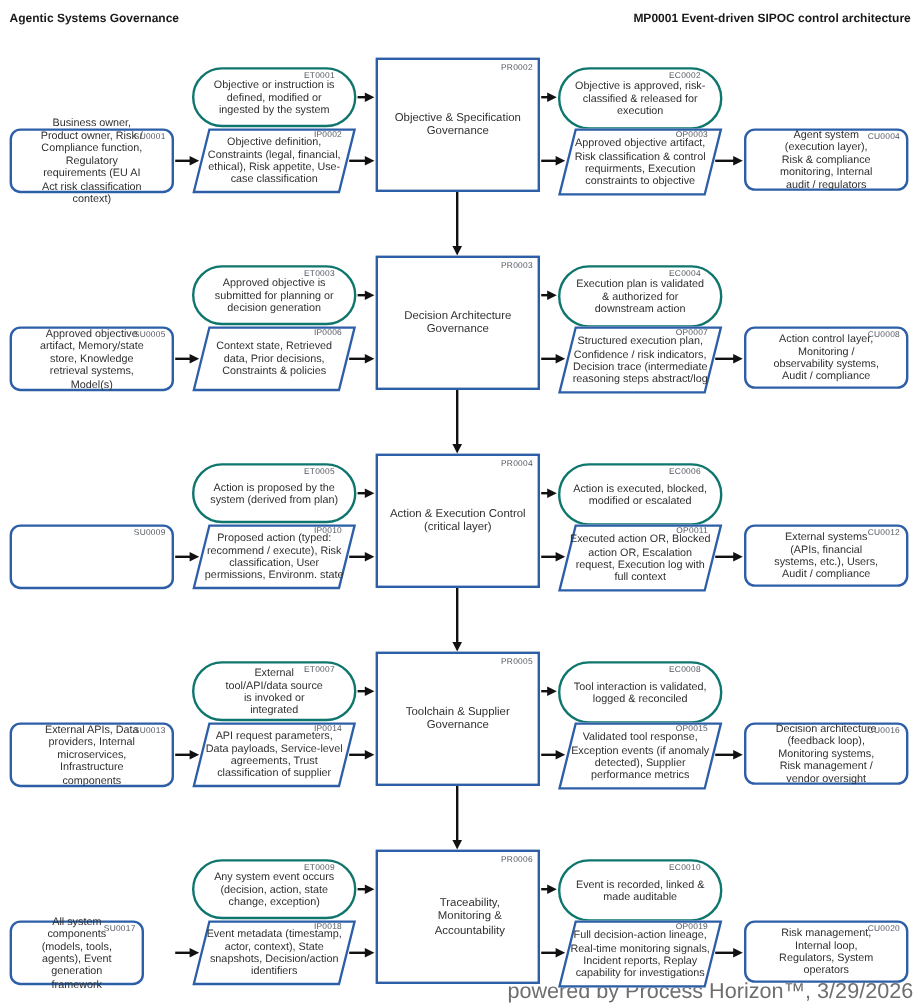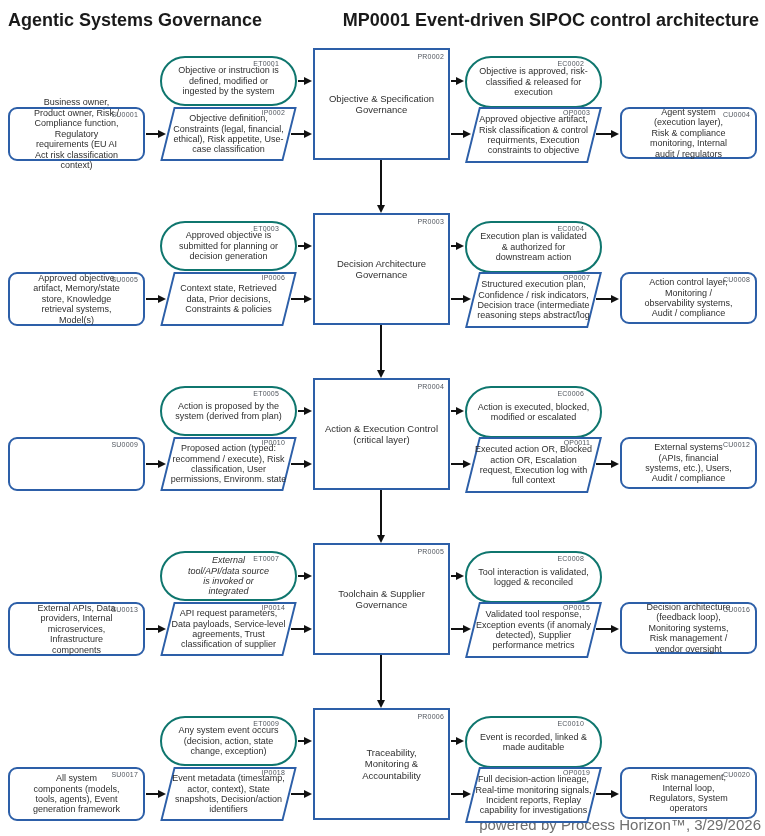--- a/index.html
+++ b/index.html
@@ -1,21 +1,21 @@
 <!DOCTYPE html>
 <html><head>
 <meta charset="utf-8">
 <style>
   html,body{margin:0;padding:0;}
   body{
     width:765px;height:836px;position:relative;background:#ffffff;
     font-family:"Liberation Sans", sans-serif;color:#2b2b2b;overflow:hidden;
   }
   .hdr{
-    position:absolute;top:10px;font-size:18px;font-weight:bold;color:#1a1a1a;
+    position:absolute;top:10px;font-size:10px;font-weight:bold;color:#1a1a1a;
     white-space:nowrap;
   }
   .hdr.left{left:8px;}
   .hdr.right{right:6px;text-align:right;}
   #diagram{position:absolute;left:0;top:0;width:765px;height:836px;}
   .row{position:absolute;left:0;width:765px;height:170px;}
   .shape{
     position:absolute;box-sizing:border-box;background:#fff;
     display:flex;align-items:center;justify-content:center;text-align:center;
     font-size:9px;line-height:1.16;color:#2f2f2f;
@@ -40,21 +40,21 @@
   .harrow::after{
     content:'';position:absolute;right:-7px;top:-3.5px;width:0;height:0;
     border-left:8px solid #111;border-top:4.5px solid transparent;border-bottom:4.5px solid transparent;
   }
   .varrow{position:absolute;width:2px;background:#111;z-index:4;}
   .varrow::after{
     content:'';position:absolute;bottom:-8px;left:-3.5px;width:0;height:0;
     border-top:8px solid #111;border-left:4.5px solid transparent;border-right:4.5px solid transparent;
   }
   .footer{
-    position:absolute;right:4px;top:816px;font-size:15px;color:#6e6e6e;
+    position:absolute;right:4px;top:816px;font-size:18px;color:#6e6e6e;
     white-space:nowrap;
   }
 </style>
 </head>
 <body>
 
 <div class="hdr left">Agentic Systems Governance</div>
 <div class="hdr right">MP0001 Event-driven SIPOC control architecture</div>
 
 <div id="diagram">
@@ -180,21 +180,21 @@
     <div class="harrow" style="left:596px;top:78px;width:16px;"></div>
   </div>
 
   <div class="row" style="top: 550px;">
     <div class="shape box" style="left:8px;top:52px;width:137px;height:54px;">
       <span class="code">SU0013</span>
       <span class="txt">External APIs, Data providers, Internal microservices, Infrastructure components</span>
     </div>
     <div class="shape stadium" style="left:160px;top:1px;width:137px;height:50px;">
       <span class="code">ET0007</span>
-      <span class="txt" style="padding:1px 23px;font-style:italic;">External tool/API/data source is invoked or integrated</span>
+      <span class="txt" style="padding:1px 23px;">External tool/API/data source is invoked or integrated</span>
     </div>
     <div class="shape para" style="left:160px;top:52px;width:137px;height:54px;">
       <span class="bg"></span>
       <span class="code">IP0014</span>
       <span class="txt" style="padding:1px 9px;">API request parameters, Data payloads, Service-level agreements, Trust classification of supplier</span>
     </div>
     <div class="shape proc" style="left:313px;top:-7px;width:137px;height:112px;">
       <span class="code">PR0005</span>
       <span class="txt" style="padding:1px 8px;">Toolchain &amp; Supplier Governance</span>
     </div>
@@ -213,21 +213,21 @@
     </div>
     <div class="harrow" style="left:146px;top:78px;width:13px;"></div>
     <div class="harrow" style="left:298px;top:25px;width:7px;"></div>
     <div class="harrow" style="left:291px;top:78px;width:14px;"></div>
     <div class="harrow" style="left:451px;top:25px;width:6px;"></div>
     <div class="harrow" style="left:451px;top:78px;width:13px;"></div>
     <div class="harrow" style="left:596px;top:78px;width:16px;"></div>
   </div>
 
   <div class="row" style="top: 715px;">
-    <div class="shape box" style="left:8px;top:52px;width:137px;height:54px;justify-content:center;">
+    <div class="shape box" style="left:8px;top:52px;width:112px;height:54px;justify-content:center;">
       <span class="code">SU0017</span>
       <span class="txt">All system components (models, tools, agents), Event generation framework</span>
     </div>
     <div class="shape stadium" style="left:160px;top:1px;width:137px;height:50px;">
       <span class="code">ET0009</span>
       <span class="txt" style="padding:1px 9px;">Any system event occurs (decision, action, state change, exception)</span>
     </div>
     <div class="shape para" style="left:160px;top:52px;width:137px;height:54px;">
       <span class="bg"></span>
       <span class="code">IP0018</span>

